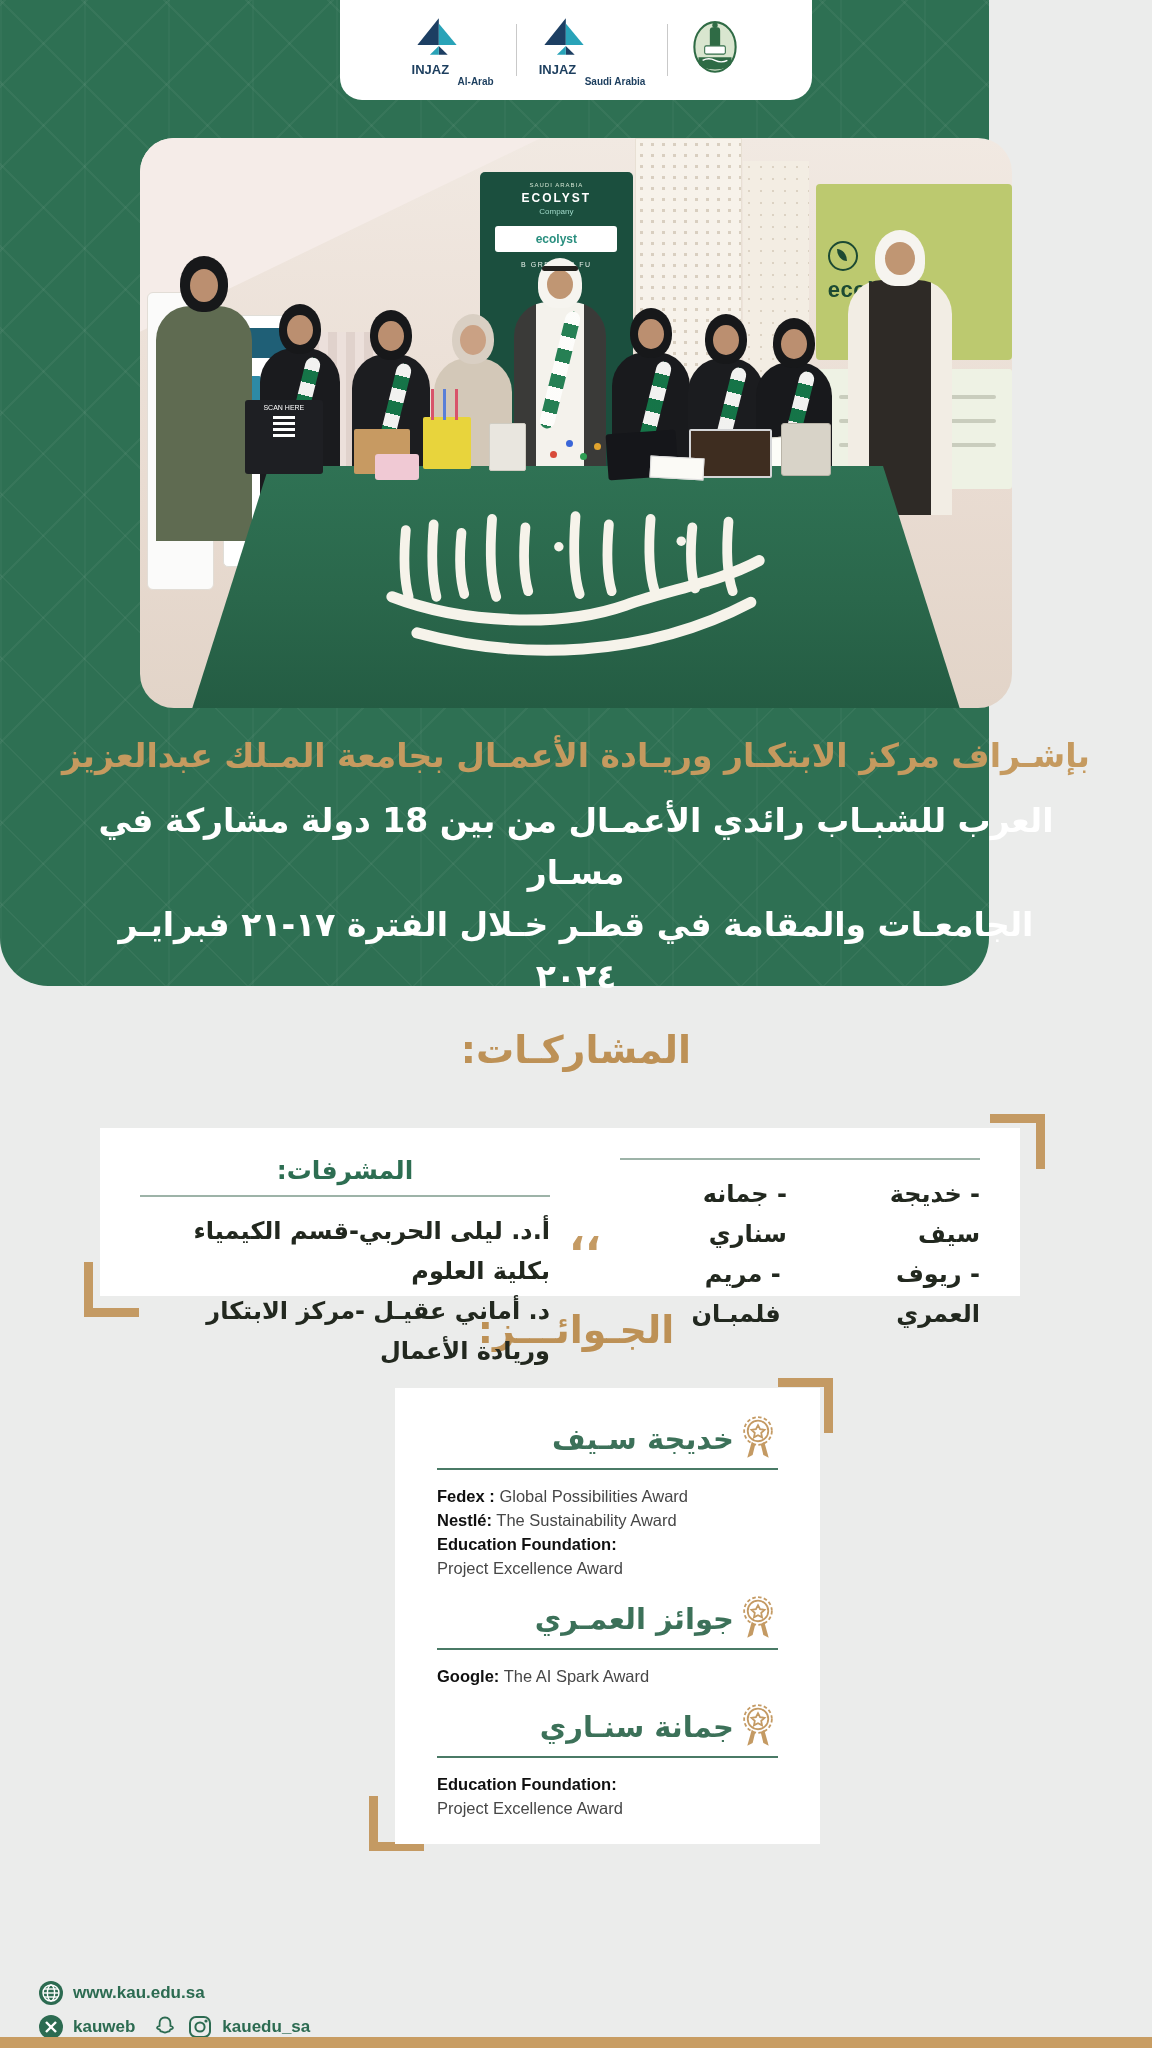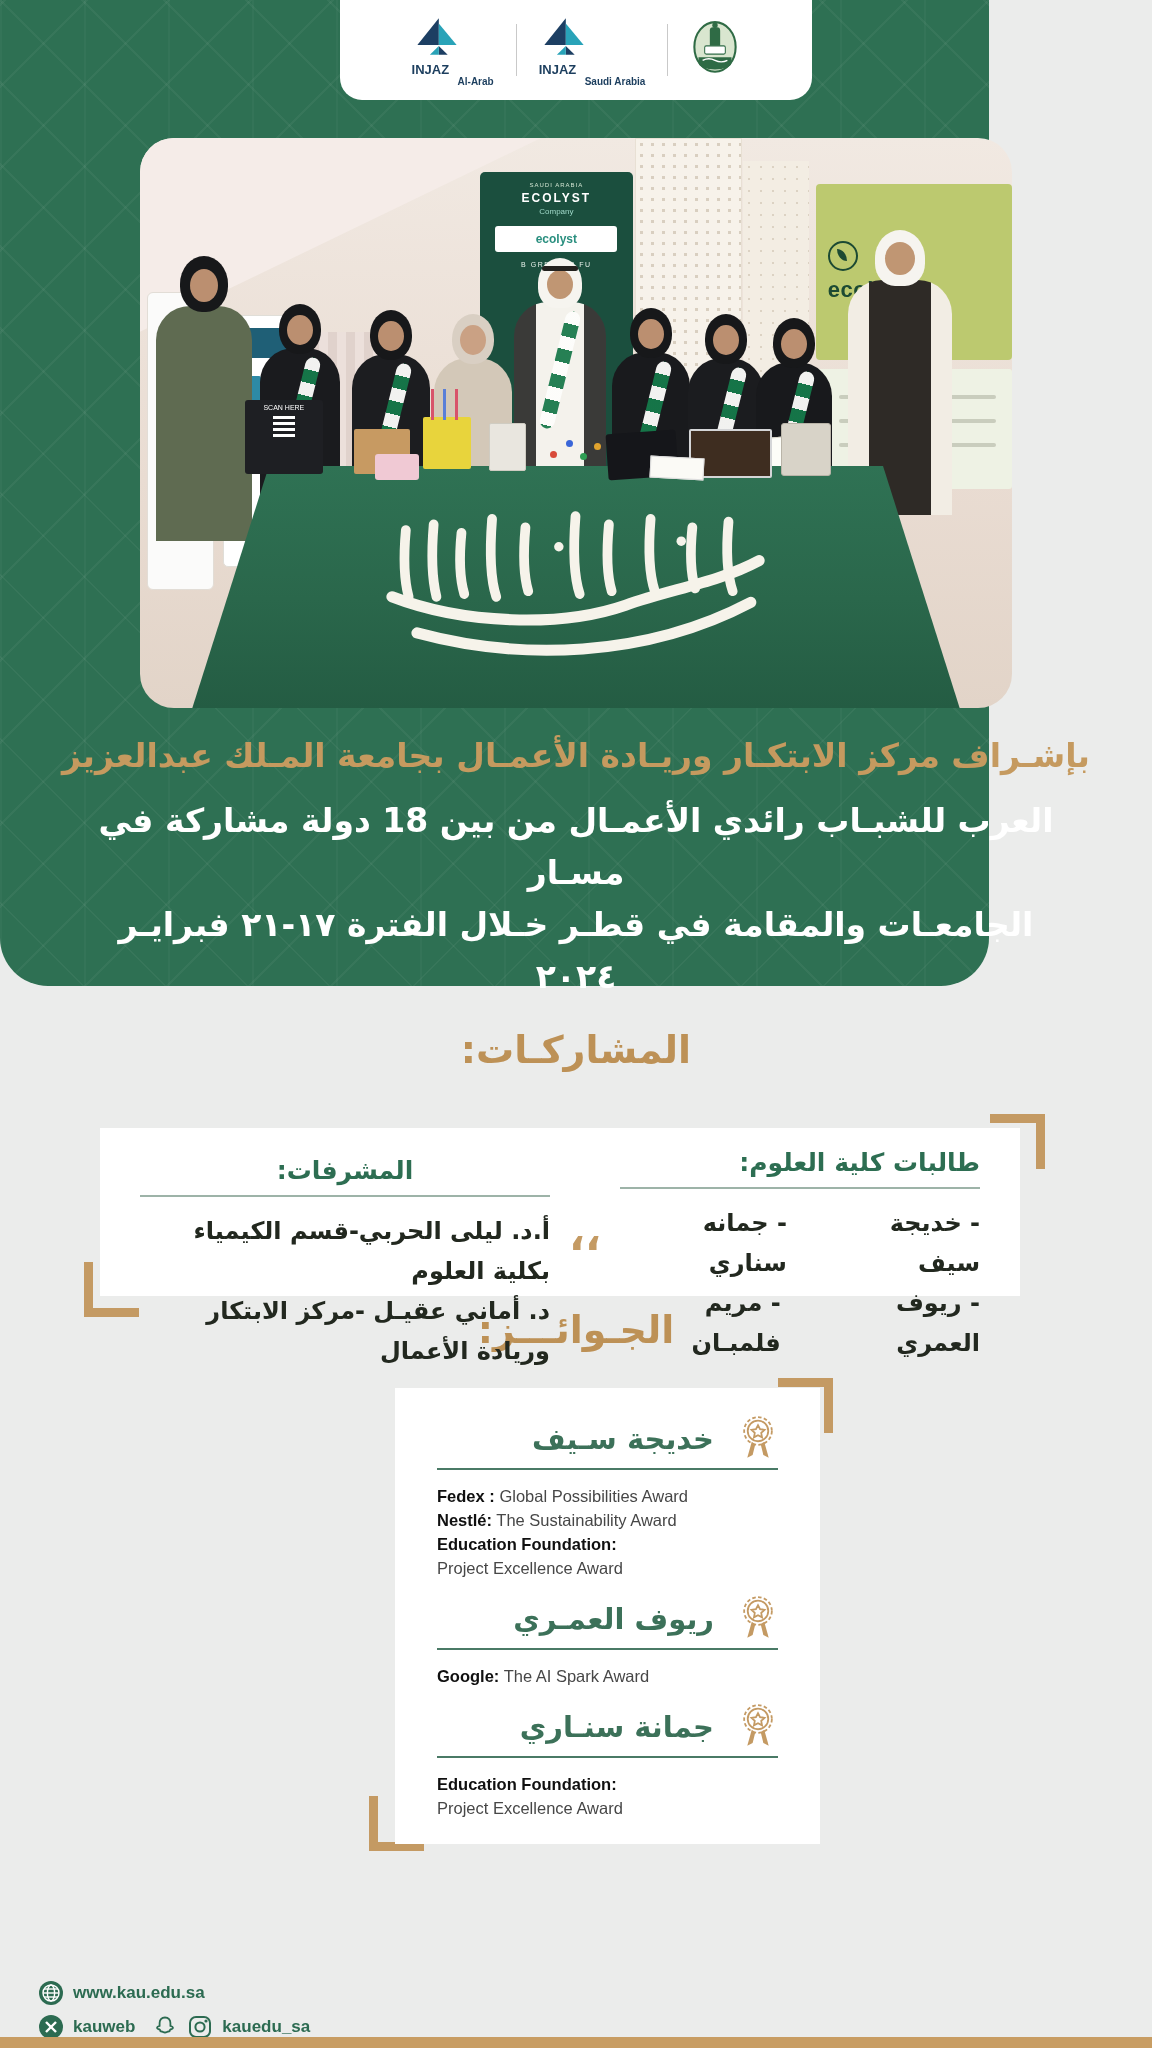--- a/index.html
+++ b/index.html
@@ -106,21 +106,21 @@
   .col-quote{width:70px;display:flex;align-items:center;justify-content:center;}
   .quote-mark{color:#c49a63;font-size:42px;font-weight:bold;line-height:0;margin-top:46px;}
   .col-sups{flex:1;}
   .grp-head{color:#2d6e52;font-weight:bold;font-size:25px;direction:rtl;}
   .grp-rule{height:2px;background:#9db3a8;margin-top:10px;}
   .grp-rows{margin-top:14px;color:#22281f;font-size:24px;font-weight:bold;direction:rtl;line-height:40px;}
   .row-2names{display:flex;gap:36px;}
   .center{text-align:center;margin-top:8px;}
 
   .awards-card{left:395px;top:1388px;width:425px;height:456px;padding:26px 42px;box-sizing:border-box;}
-  .award-name-row{display:flex;direction:rtl;align-items:center;gap:24px;justify-content:flex-start;}
+  .award-name-row{display:flex;direction:rtl;align-items:center;gap:4px;justify-content:flex-start;}
   .award-name{color:#3c7159;font-weight:bold;font-size:29px;}
   .award-rule{height:2px;background:#4a7a66;margin:4px 0 14px;}
   .award-lines{font-family:"Liberation Sans",sans-serif;font-size:16.5px;color:#474747;line-height:24px;direction:ltr;text-align:left;}
   .award-lines b{color:#101010;}
   .award-gap{height:14px;}
 
   
   .foot-left{left:38px;top:1978px;color:#2c6b51;}
   .foot-row{display:flex;align-items:center;gap:9px;height:30px;}
   .foot-row + .foot-row{margin-top:4px;}
@@ -329,21 +329,20 @@
     </div>
   </div>
 
   <div class="abs sec-title" style="top:1028px">المشاركـات:</div>
 
   <div class="abs corner tr" style="left:990px;top:1114px"></div>
   <div class="abs corner bl" style="left:84px;top:1262px"></div>
 
   <div class="abs card part-card">
     <div class="col-students">
-      <div class="grp-head">طالبات كلية العلوم:</div>
       <div class="grp-rule"></div>
       <div class="grp-rows">
         <div class="row-2names">
           <span>- خديجة سيف</span>
           <span>- جمانه سناري</span>
         </div>
         <div class="row-2names">
           <span>- ريوف العمري</span>
           <span>- مريم فلمبـان</span>
         </div>
@@ -397,21 +396,21 @@
         <g fill="none" stroke="#c49a63" stroke-width="2">
           <circle cx="22" cy="19" r="15.5" stroke-dasharray="4 2.6"></circle>
           <circle cx="22" cy="19" r="11.5"></circle>
           <path d="M22 12.5 L24.3 17 L29.3 17.7 L25.6 21.2 L26.5 26.2 L22 23.8 L17.5 26.2 L18.4 21.2 L14.7 17.7 L19.7 17 Z"></path>
         </g>
         <g fill="#c49a63">
           <path d="M15 31 L10 49 L16 46 L19 34 Z"></path>
           <path d="M29 31 L34 49 L28 46 L25 34 Z"></path>
         </g>
       </svg>
-      <span class="award-name">ريوف العمـري</span>
+      <span class="award-name">جوائز العمـري</span>
     </div>
     <div class="award-rule"></div>
     <div class="award-lines">
       <div><b>Google:</b> <span>The AI Spark Award</span></div>
     </div>
     <div class="award-gap"></div>
 
     <div class="award-name-row">
       <svg width="40" height="50" viewBox="0 0 44 56">
         <g fill="none" stroke="#c49a63" stroke-width="2">

